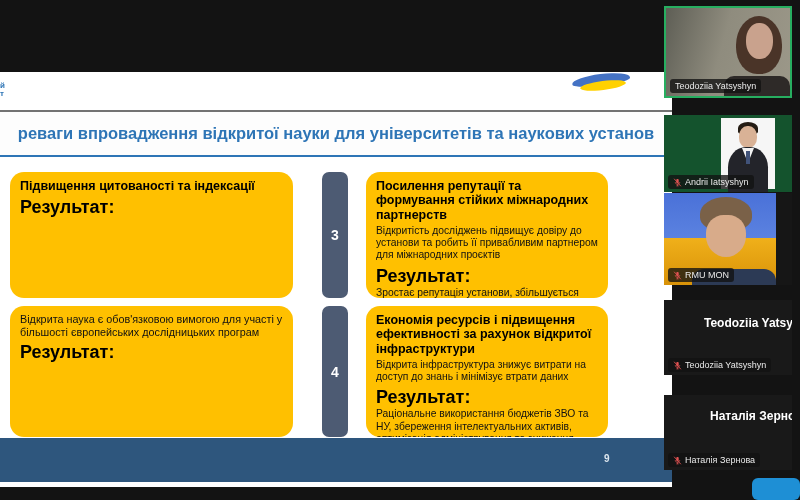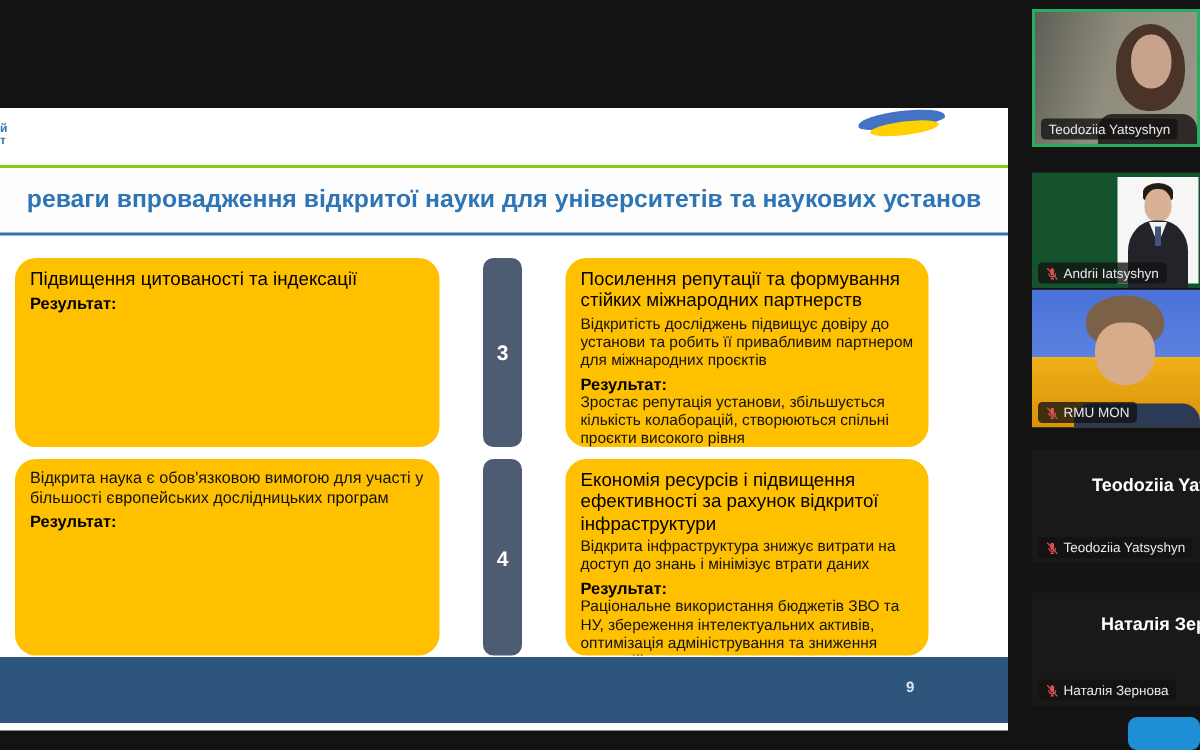--- a/index.html
+++ b/index.html
@@ -8,41 +8,41 @@
     background:#131313;font-family:"Liberation Sans",sans-serif;
   }
   
   .slide{position:absolute;left:0;top:72px;width:672px;height:415px;background:#ffffff;}
   .logo-fragment{position:absolute;left:0px;top:10px;color:#2E75B6;font-size:8px;line-height:8px;font-weight:bold;width:10px;overflow:hidden;}
   .brand{position:absolute;top:2px;right:8px;width:94px;height:34px;}
   .swoosh-blue{position:absolute;left:2px;top:0px;width:58px;height:11px;background:#4472C4;border-radius:60% 60% 45% 45%/70% 70% 40% 40%;transform:rotate(-7deg);}
   .swoosh-yellow{position:absolute;left:10px;top:7px;width:46px;height:9px;background:#FFD100;border-radius:50%;transform:rotate(-7deg);}
   .brand-text{position:absolute;left:0;bottom:0;font-weight:bold;font-size:19px;color:#2E75B6;letter-spacing:0px;}
   .title-bar{position:absolute;left:0;top:38px;width:672px;height:47px;box-sizing:border-box;
-    border-top:2px solid #84cc16;border-bottom:2px solid #2E75B6;
+    border-top:2px solid #737373;border-bottom:2px solid #2E75B6;
     display:flex;align-items:center;justify-content:center;overflow:hidden;background:#fdfdfd;}
   .title-text{color:#2E75B6;font-weight:bold;font-size:16.5px;white-space:nowrap;}
   .card{position:absolute;background:#FFC000;border-radius:14px;box-sizing:border-box;
     padding:7px 10px 5px 10px;overflow:hidden;color:#111;}
   .card-l{left:10px;width:283px;}
-  .card-r{left:377px;width:242px;}
+  .card-r{left:366px;width:242px;}
   .row1{top:100px;height:126px;}
   .row2{top:234px;height:131px;}
-  .card-title{font-weight:normal;font-size:12.5px;line-height:1.15;color:#000;margin-bottom:3px;}
+  .card-title{font-weight:bold;font-size:12.5px;line-height:1.15;color:#000;margin-bottom:3px;}
   .card-body{font-size:10.8px;line-height:1.18;}
-  .card-result-label{font-weight:bold;font-size:11px;margin-top:4px;color:#000;}
+  .card-result-label{font-weight:bold;font-size:18px;margin-top:4px;color:#000;}
   .card-result{font-size:10.8px;line-height:1.18;}
   .card-r .card-title{font-size:12.5px;}
   .card-r .card-body,.card-r .card-result{font-size:10.3px;}
   .pillar{position:absolute;left:322px;width:26px;background:#4D5B73;border-radius:7px;
     display:flex;align-items:center;justify-content:center;color:#fff;font-weight:bold;font-size:14px;}
   .footer-bar{position:absolute;left:0;top:366px;width:672px;height:44px;background:#2E567D;}
   .page-number{position:absolute;left:604px;top:15px;color:#dce6ef;font-size:10px;font-weight:bold;}
   
-  .tile{position:absolute;left:688px;width:112px;background:#161616;overflow:hidden;}
+  .tile{position:absolute;left:664px;width:128px;background:#161616;overflow:hidden;}
   .tile-label{position:absolute;left:4px;bottom:3px;background:rgba(18,18,18,.78);color:#e9e9e9;
     font-size:9px;padding:2px 5px;border-radius:3px;white-space:nowrap;display:flex;align-items:center;gap:3px;max-width:102px;overflow:hidden;}
   .center-name{position:absolute;color:#ffffff;font-weight:bold;font-size:12px;white-space:nowrap;}
   .mic{flex:0 0 auto;}
   
   .t1{top:6px;height:92px;border:2px solid #27AE60;box-sizing:border-box;
       background:linear-gradient(105deg,#5e5e55 0%,#8f8c7e 45%,#9c9889 100%);}
   .t1 .hair{position:absolute;right:8px;top:8px;width:46px;height:58px;background:#4a3428;border-radius:50% 50% 46% 46%;}
   .t1 .face{position:absolute;right:17px;top:15px;width:27px;height:36px;background:#c9a28d;border-radius:48%;}
   .t1 .body{position:absolute;right:0px;bottom:0px;width:66px;height:20px;background:#2e2a28;border-radius:10px 10px 0 0;}

